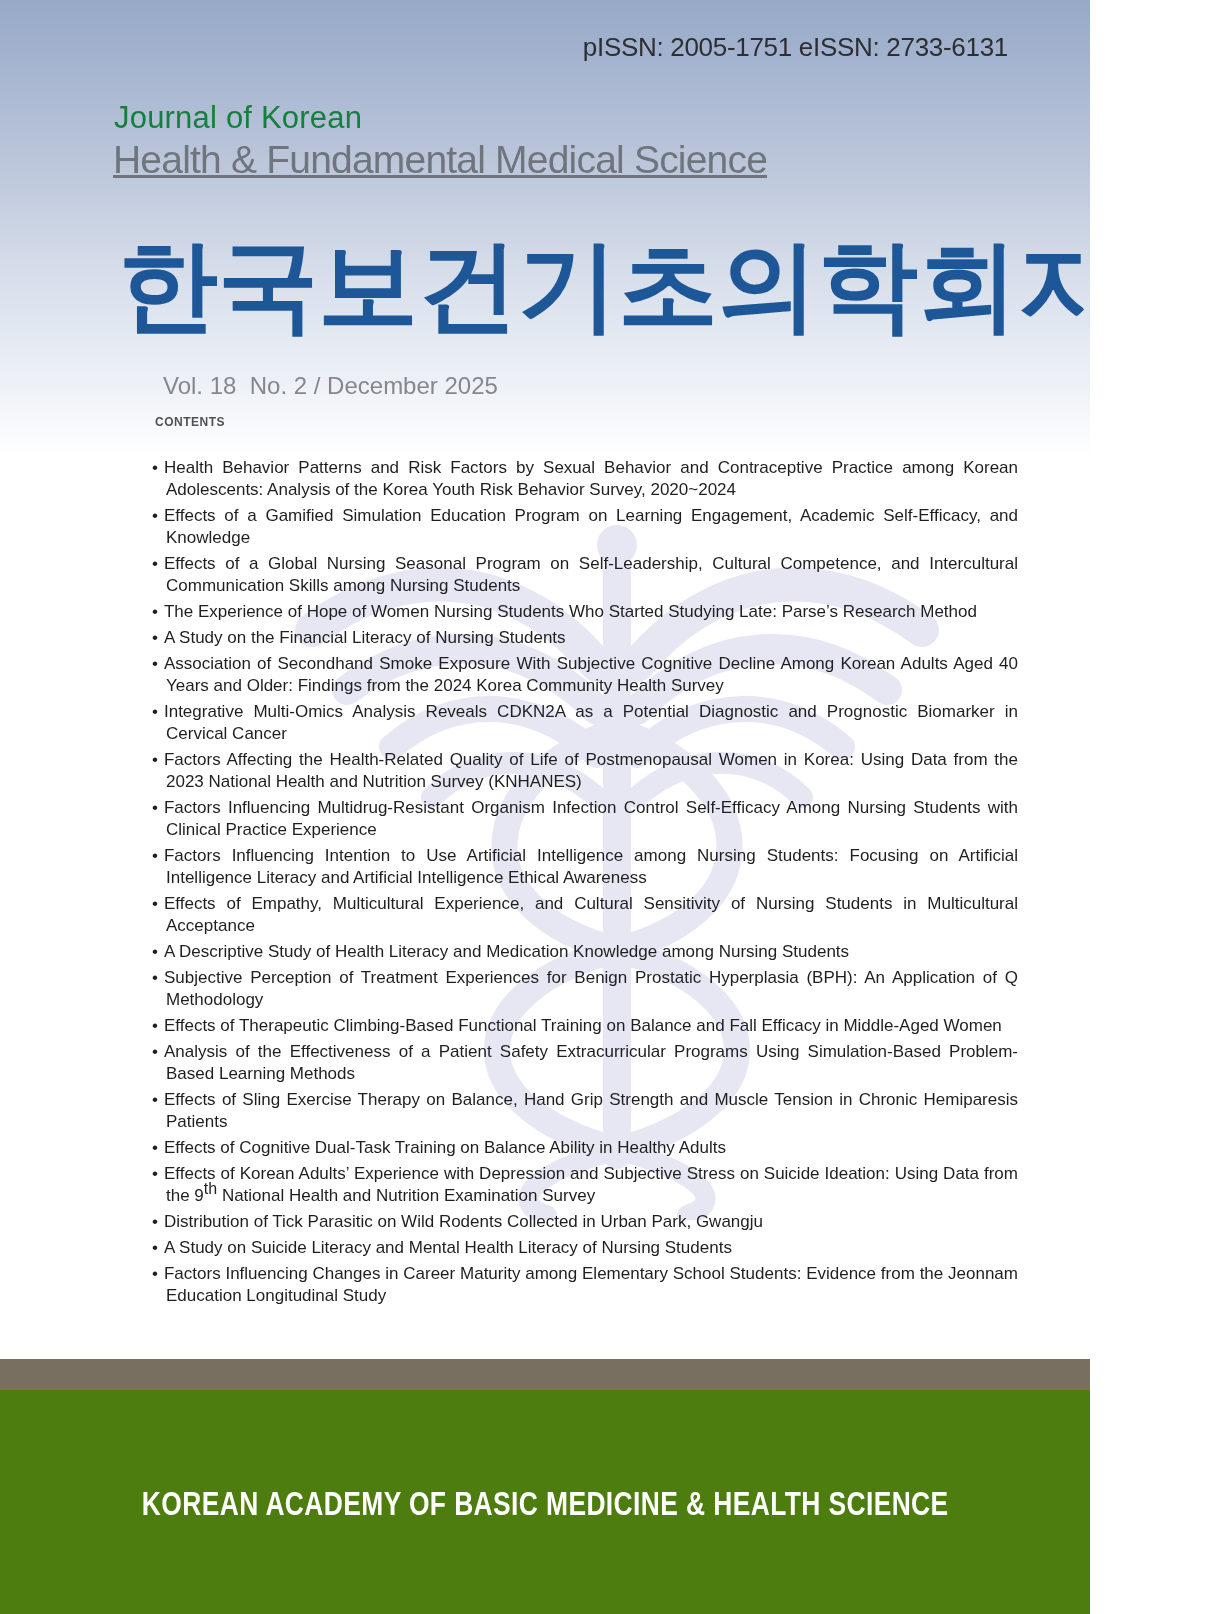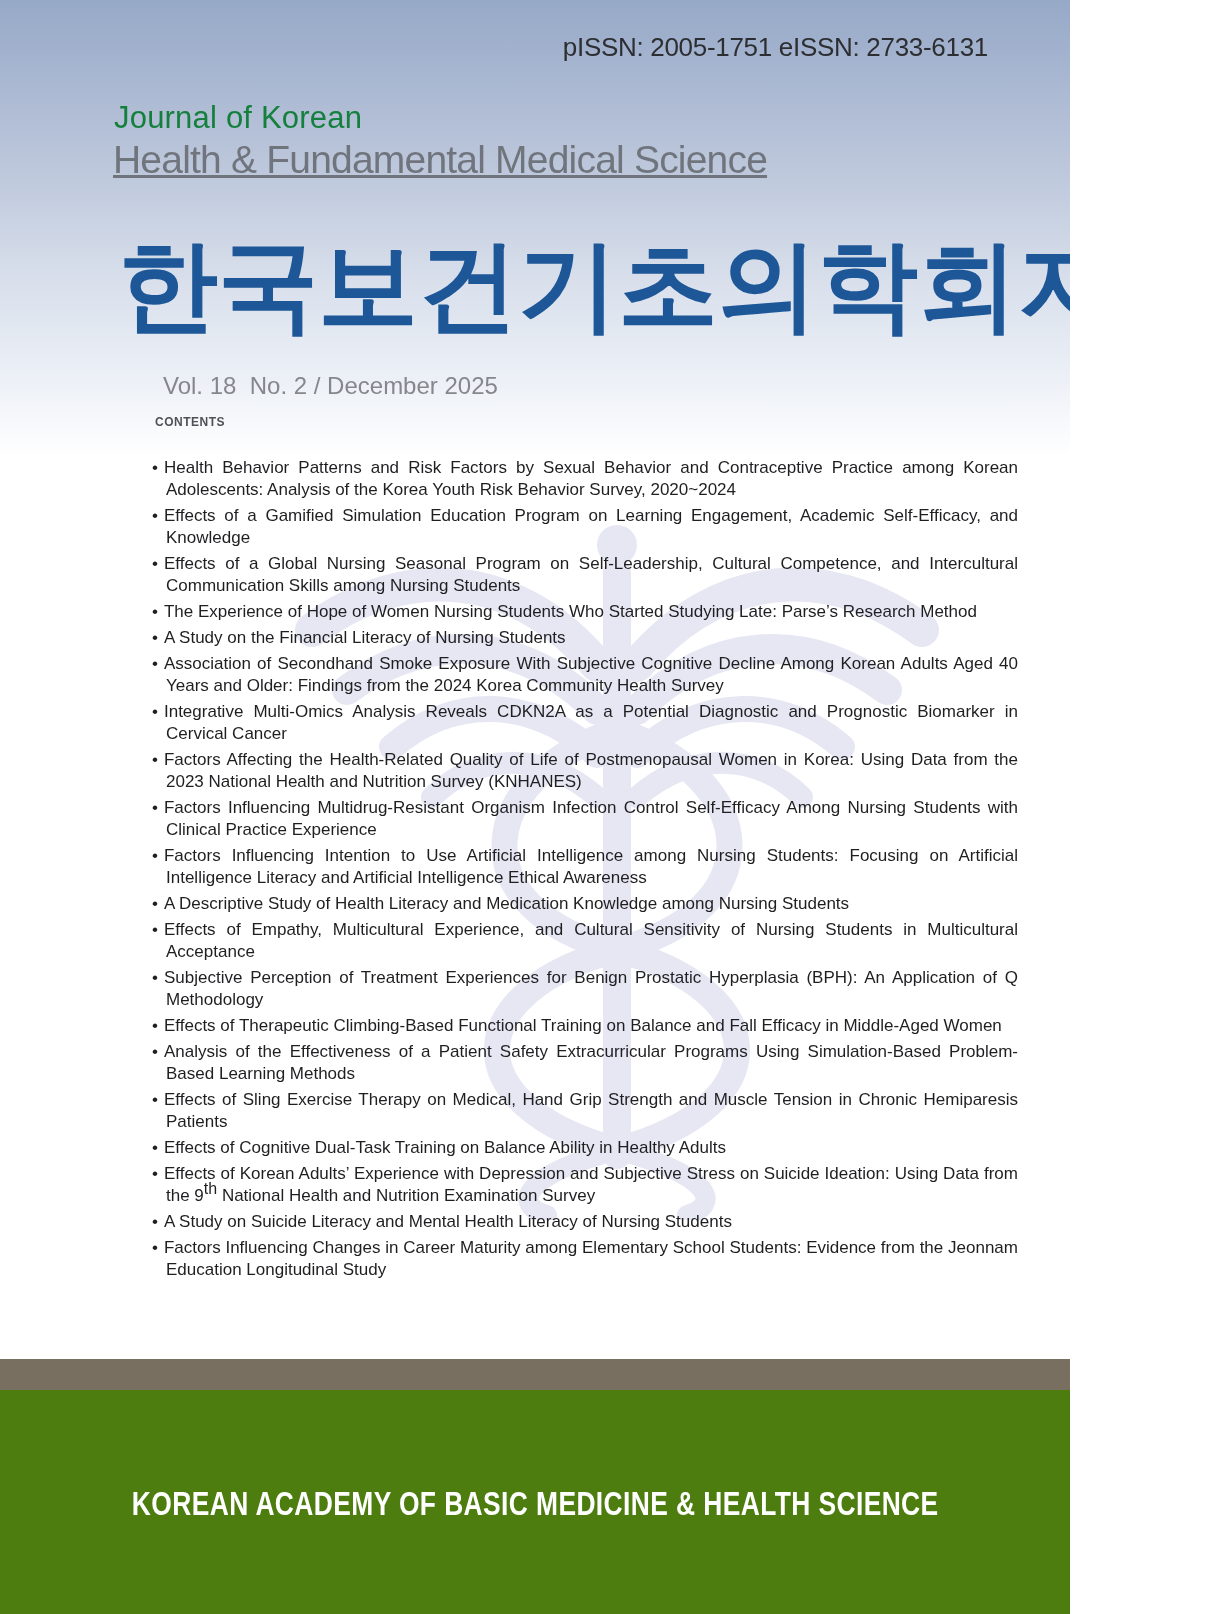--- a/index.html
+++ b/index.html
@@ -2,20 +2,21 @@
 <html lang="en"><head>
 <meta charset="utf-8">
 <style>
   html,body{margin:0;padding:0;background:#fff;}
   .cover{
     position:relative;
     width:1070px;height:1614px;
     background:#fff;
     overflow:hidden;
     font-family:"Liberation Sans", sans-serif;
+    padding-left:20px;
   }
   
   .header-gradient{
     position:absolute;left:0;top:0;width:100%;height:456px;
     background:linear-gradient(180deg,#96A9C7 0%,#A6B5D0 15%,#C0CADD 40%,#D9E0EC 62%,#EDF1F7 84%,#FFFFFF 100%);
   }
   .issn{
     position:absolute;top:32px;right:82px;
     font-size:26px;letter-spacing:-0.3px;color:#2D2E31;
   }
@@ -122,28 +123,29 @@
       <div class="toc-item">Health Behavior Patterns and Risk Factors by Sexual Behavior and Contraceptive Practice among Korean Adolescents: Analysis of the Korea Youth Risk Behavior Survey, 2020~2024</div>
       <div class="toc-item">Effects of a Gamified Simulation Education Program on Learning Engagement, Academic Self-Efficacy, and Knowledge</div>
       <div class="toc-item">Effects of a Global Nursing Seasonal Program on Self-Leadership, Cultural Competence, and Intercultural Communication Skills among Nursing Students</div>
       <div class="toc-item">The Experience of Hope of Women Nursing Students Who Started Studying Late: Parse’s Research Method</div>
       <div class="toc-item">A Study on the Financial Literacy of Nursing Students</div>
       <div class="toc-item">Association of Secondhand Smoke Exposure With Subjective Cognitive Decline Among Korean Adults Aged 40 Years and Older: Findings from the 2024 Korea Community Health Survey</div>
       <div class="toc-item">Integrative Multi-Omics Analysis Reveals CDKN2A as a Potential Diagnostic and Prognostic Biomarker in Cervical Cancer</div>
       <div class="toc-item">Factors Affecting the Health-Related Quality of Life of Postmenopausal Women in Korea: Using Data from the 2023 National Health and Nutrition Survey (KNHANES)</div>
       <div class="toc-item">Factors Influencing Multidrug-Resistant Organism Infection Control Self-Efficacy Among Nursing Students with Clinical Practice Experience</div>
       <div class="toc-item">Factors Influencing Intention to Use Artificial Intelligence among Nursing Students: Focusing on Artificial Intelligence Literacy and Artificial Intelligence Ethical Awareness</div>
+      <div class="toc-item">Effects of Empathy, Multicultural Experience, and Cultural Sensitivity of Nursing Students in Multicultural Acceptance</div>
       <div class="toc-item">A Descriptive Study of Health Literacy and Medication Knowledge among Nursing Students</div>
-      <div class="toc-item">Effects of Empathy, Multicultural Experience, and Cultural Sensitivity of Nursing Students in Multicultural Acceptance</div>
       <div class="toc-item">Subjective Perception of Treatment Experiences for Benign Prostatic Hyperplasia (BPH): An Application of Q Methodology</div>
       <div class="toc-item">Effects of Therapeutic Climbing-Based Functional Training on Balance and Fall Efficacy in Middle-Aged Women</div>
       <div class="toc-item">Analysis of the Effectiveness of a Patient Safety Extracurricular Programs Using Simulation-Based Problem-Based Learning Methods</div>
-      <div class="toc-item">Effects of Sling Exercise Therapy on Medical, Hand Grip Strength and Muscle Tension in Chronic Hemiparesis Patients</div>
+      <div class="toc-item">Effects of Sling Exercise Therapy on Balance, Hand Grip Strength and Muscle Tension in Chronic Hemiparesis Patients</div>
       <div class="toc-item">Effects of Cognitive Dual-Task Training on Balance Ability in Healthy Adults</div>
       <div class="toc-item">Effects of Korean Adults’ Experience with Depression and Subjective Stress on Suicide Ideation: Using Data from the 9<sup>th</sup> National Health and Nutrition Examination Survey</div>
+      <div class="toc-item">Distribution of Tick Parasitic on Wild Rodents Collected in Urban Park, Gwangju</div>
       <div class="toc-item">A Study on Suicide Literacy and Mental Health Literacy of Nursing Students</div>
       <div class="toc-item">Factors Influencing Changes in Career Maturity among Elementary School Students: Evidence from the Jeonnam Education Longitudinal Study</div>
     </div>
 
   <div class="band-taupe"></div>
   <div class="band-gray">
     <span class="publisher">KOREAN ACADEMY OF BASIC MEDICINE &amp; HEALTH SCIENCE</span>
   </div>
 
 </div>

